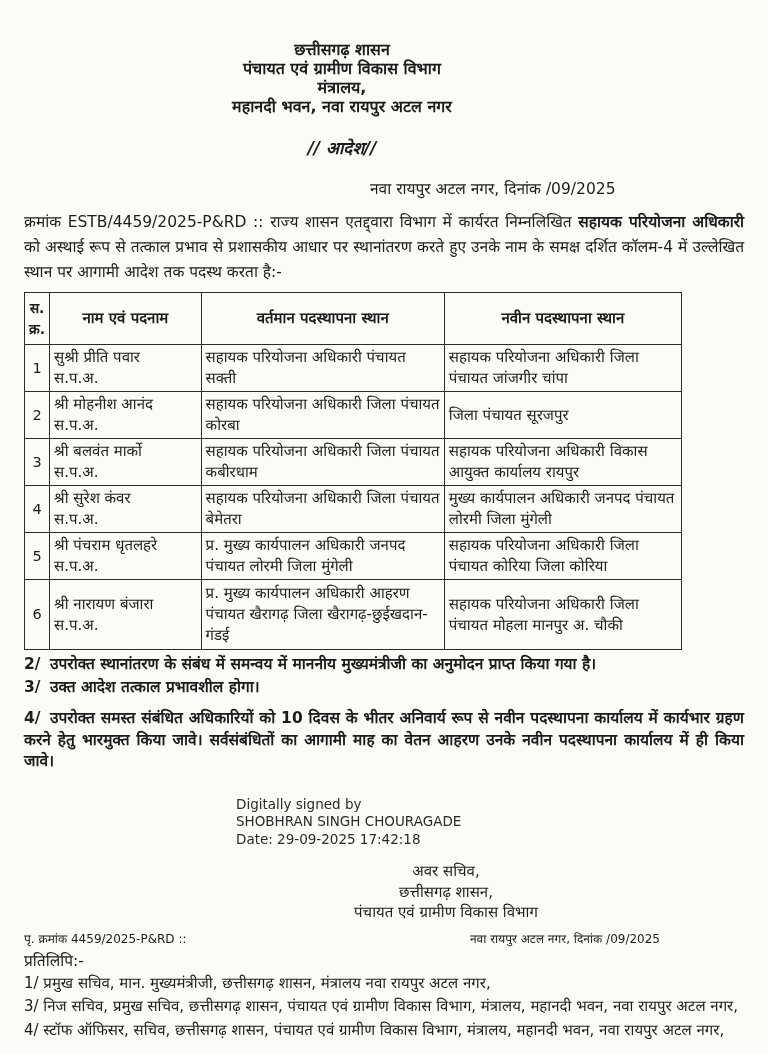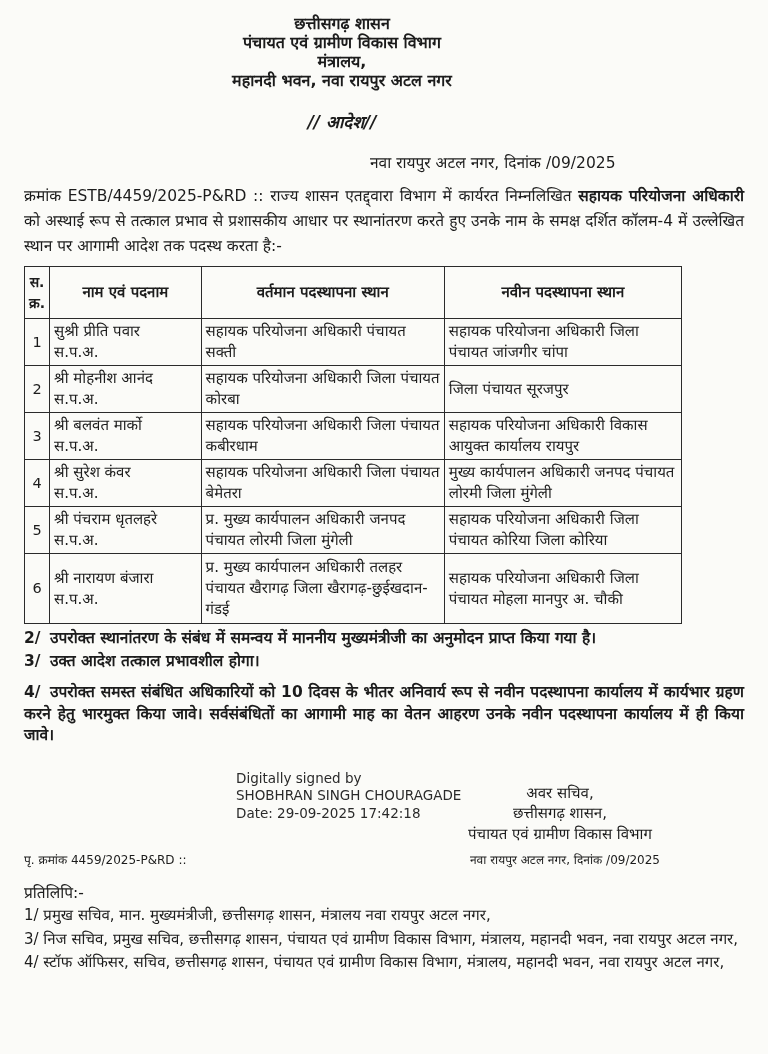--- a/index.html
+++ b/index.html
@@ -5,21 +5,21 @@
   * { box-sizing: border-box; margin: 0; padding: 0; }
   html, body {
     width: 768px; height: 1054px;
     background: #fbfbf8;
     font-family: "DejaVu Sans", sans-serif;
     color: #1c1c1c;
     overflow: hidden;
   }
   .page {
     width: 768px; height: 1054px;
-    padding: 14px 24px 0 24px;
+    padding: 40px 24px 0 24px;
   }
   
   .gov-header {
     text-align: center;
     padding-right: 84px; 
     font-size: 16px;
     line-height: 19px;
     font-weight: 600;
   }
   .order-title {
@@ -70,20 +70,21 @@
   .points { margin-top: 4px; font-size: 15.5px; line-height: 21.5px; }
   .points p { margin-top: 1px; text-align: justify; font-weight: bold; }
   .points p.gap { margin-top: 10px; }
   .pnum { display: inline-block; min-width: 26px; }
   
   .sig-block {
     margin-top: 23px;
     margin-left: 212px;
     display: flex;
     width: 420px;
+    flex-direction: column;
   }
   .sig-digital {
     font-family: "DejaVu Sans", "Liberation Sans", sans-serif;
     font-size: 13.5px;
     line-height: 17.5px;
     color: #2a2a2a;
     width: 228px;
     flex-shrink: 0;
   }
   .sig-designation {
@@ -93,21 +94,21 @@
     text-align: center;
     flex-grow: 1;
   }
   
   .footer-ref {
     margin-top: 7px;
     display: flex;
     font-size: 12px;
   }
   .footer-ref .place-date { margin-left: auto; margin-right: 84px; }
-  .copy-label { margin-top: 13px; font-size: 15.5px; }
+  .copy-label { margin-top: 2px; font-size: 15.5px; }
   .copies { font-size: 15px; line-height: 21.5px; }
   .copies p { margin-top: 2px; }
 </style>
 </head>
 <body>
 
 <div class="page">
 
   <div class="gov-header">
     <div>छत्तीसगढ़ शासन</div>
@@ -177,21 +178,21 @@
           </td>
         <td class="cur">प्र. मुख्य कार्यपालन अधिकारी जनपद पंचायत लोरमी जिला मुंगेली</td>
         <td class="new">सहायक परियोजना अधिकारी जिला पंचायत कोरिया जिला कोरिया</td>
       </tr>
       <tr class="r6">
         <td class="sno">6</td>
         <td class="name">
             <div>श्री नारायण बंजारा</div>
             <div>स.प.अ.</div>
           </td>
-        <td class="cur">प्र. मुख्य कार्यपालन अधिकारी तलहर पंचायत खैरागढ़ जिला खैरागढ़-छुईखदान-गंडई</td>
+        <td class="cur">प्र. मुख्य कार्यपालन अधिकारी आहरण पंचायत खैरागढ़ जिला खैरागढ़-छुईखदान-गंडई</td>
         <td class="new">सहायक परियोजना अधिकारी जिला पंचायत मोहला मानपुर अ. चौकी</td>
       </tr>
     </tbody>
   </table>
 
   <div class="points">
     <p><span class="pnum">2/</span><span>उपरोक्त स्थानांतरण के संबंध में समन्वय में माननीय मुख्यमंत्रीजी का अनुमोदन प्राप्त किया गया है।</span></p>
     <p><span class="pnum">3/</span><span>उक्त आदेश तत्काल प्रभावशील होगा।</span></p>
     <p class="gap"><span class="pnum">4/</span><span>उपरोक्त समस्त संबंधित अधिकारियों को 10 दिवस के भीतर अनिवार्य रूप से नवीन पदस्थापना कार्यालय में कार्यभार ग्रहण करने हेतु भारमुक्त किया जावे। सर्वसंबंधितों का आगामी माह का वेतन आहरण उनके नवीन पदस्थापना कार्यालय में ही किया जावे।</span></p>
   </div>

